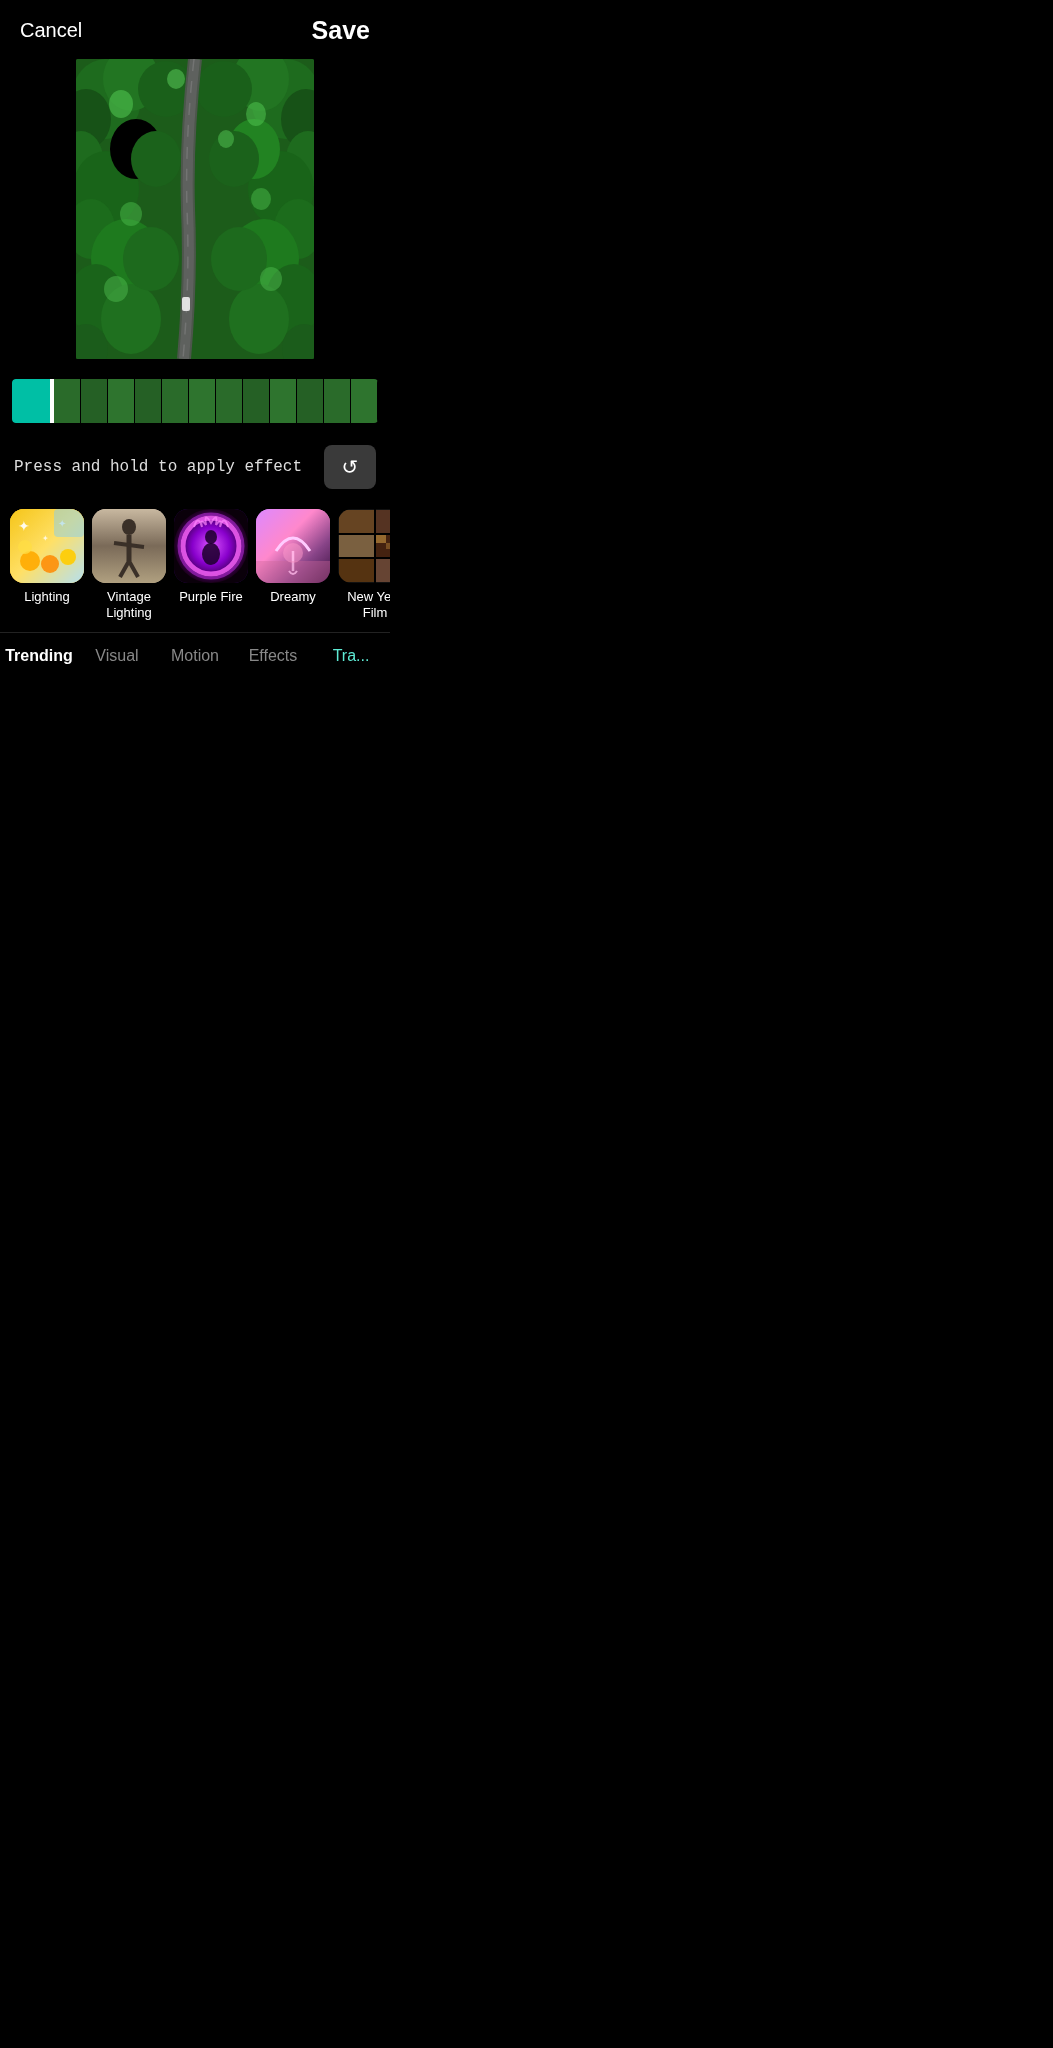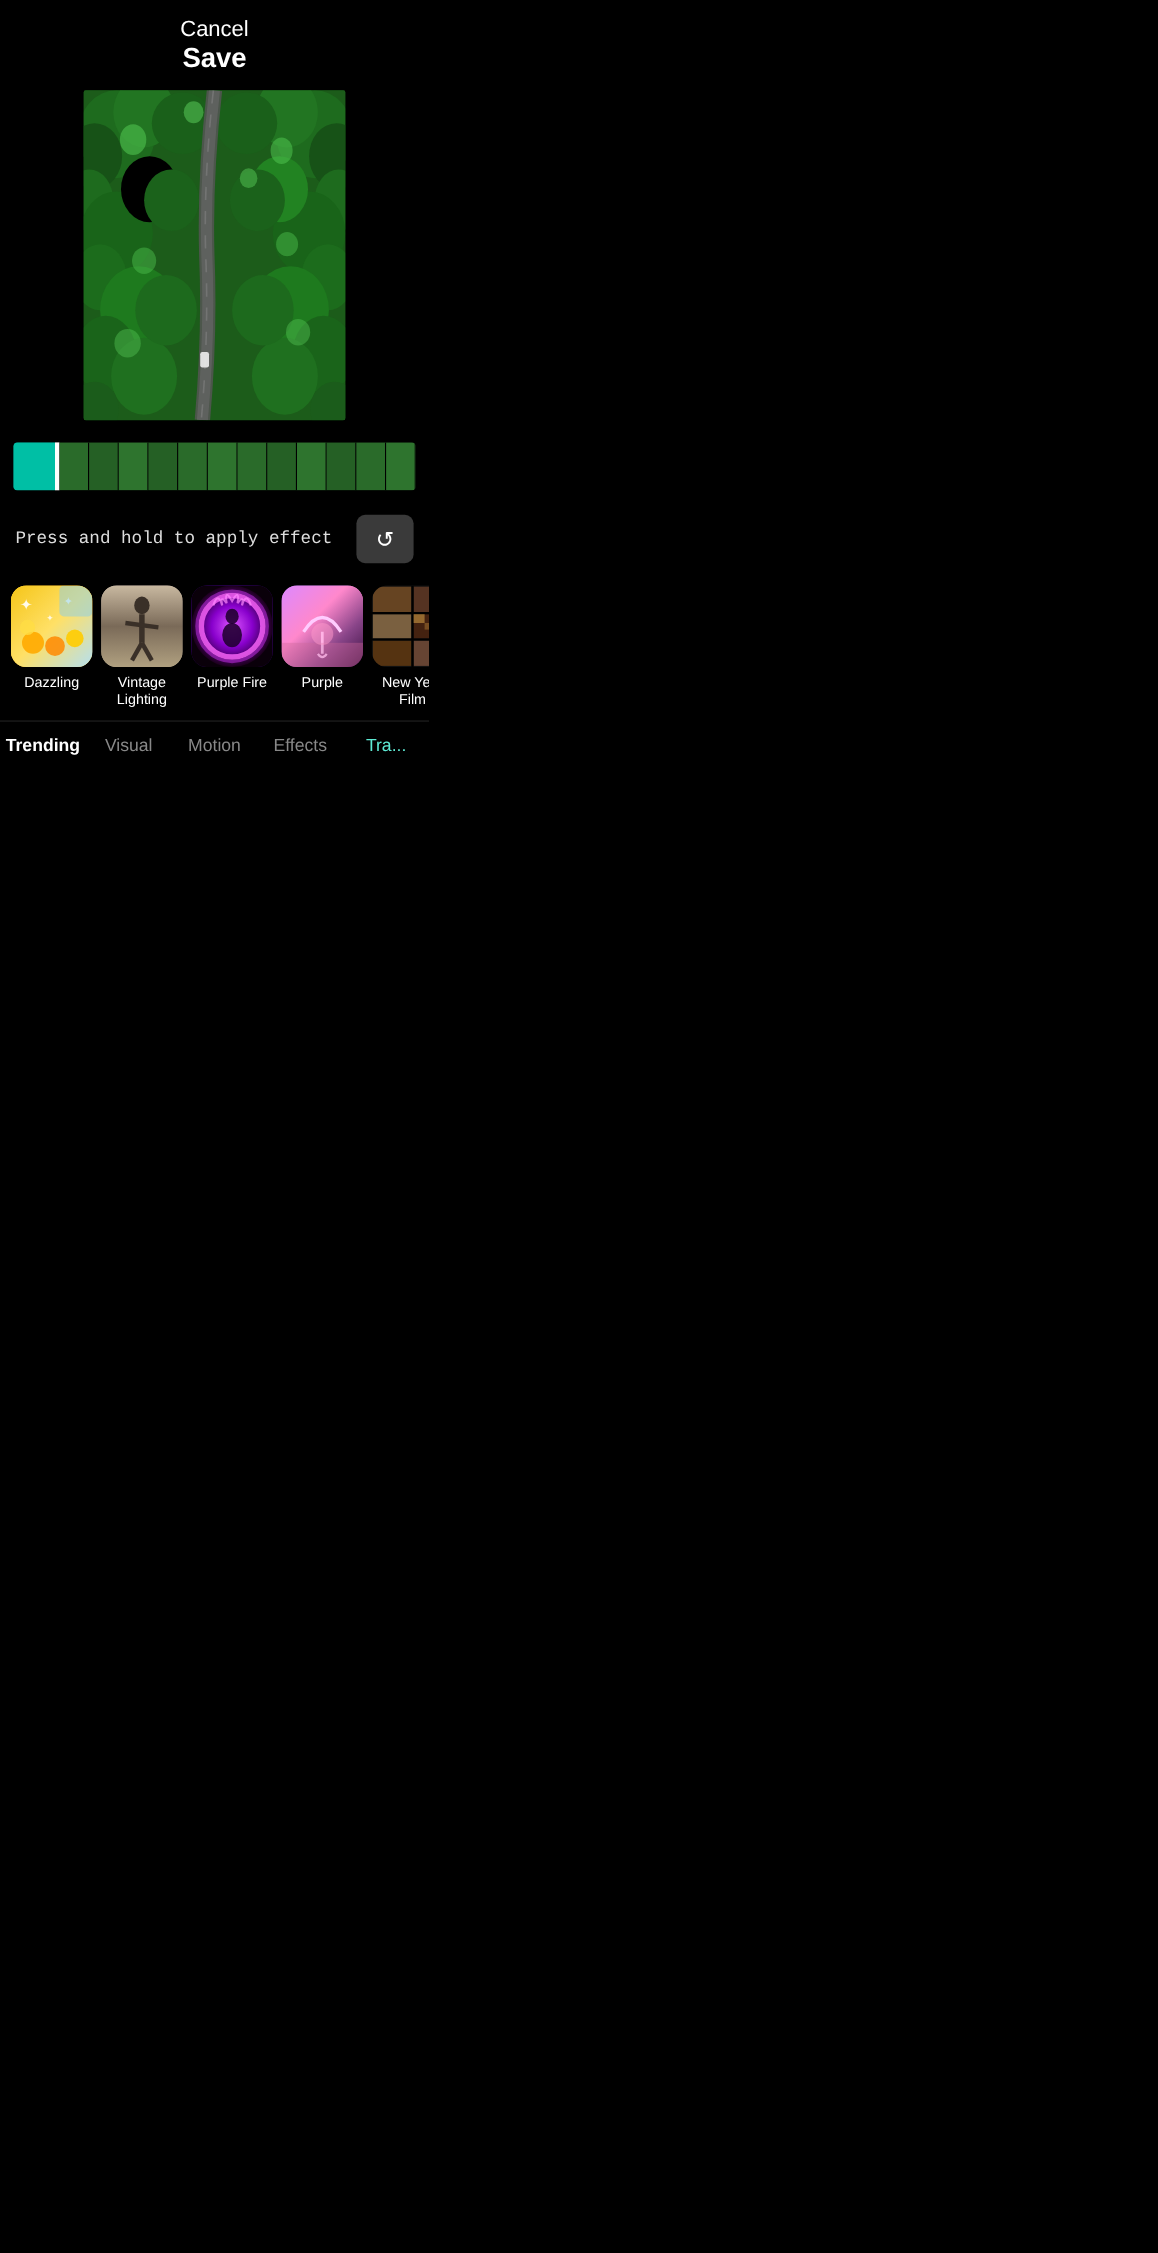--- a/index.html
+++ b/index.html
@@ -12,21 +12,20 @@
       overflow-x: hidden;
       position: relative;
     }
 
     
     .header {
       display: flex;
       justify-content: space-between;
       align-items: center;
       padding: 16px 20px 10px;
-      flex-direction: column;
     }
     .header-cancel {
       font-size: 20px;
       font-weight: 400;
       color: #fff;
       cursor: pointer;
     }
     .header-save {
       font-size: 25px;
       font-weight: 600;
@@ -310,21 +309,21 @@
         <circle cx="58" cy="48" r="8" fill="#ffcc00" opacity="0.9"></circle>
         <circle cx="15" cy="38" r="7" fill="#ffdd44" opacity="0.8"></circle>
 
         <text x="8" y="22" font-size="14" fill="#fff" opacity="0.9">✦</text>
         <text x="48" y="18" font-size="10" fill="#fff" opacity="0.85">✦</text>
         <text x="32" y="32" font-size="8" fill="#ffffffcc">✦</text>
 
         <rect x="44" y="0" width="30" height="28" rx="4" fill="#87ceeb" opacity="0.5"></rect>
       </svg>
     </div>
-    <span class="effect-label">Dazzling</span>
+    <span class="effect-label">Lighting</span>
   </div>
 
   <div class="effect-item">
     <div class="effect-thumb thumb-vintage">
       <svg viewBox="0 0 74 74" width="74" height="74" xmlns="http://www.w3.org/2000/svg">
         <defs>
           <linearGradient id="vint-grad" x1="0" y1="0" x2="0" y2="1">
             <stop offset="0%" stop-color="#c8b8a0"></stop>
             <stop offset="50%" stop-color="#7a6a58"></stop>
             <stop offset="100%" stop-color="#b0a080"></stop>
@@ -382,21 +381,21 @@
 
         <path d="M 20 42 Q 37 16 54 42" fill="none" stroke="#ffccff" stroke-width="3"></path>
         <line x1="37" y1="42" x2="37" y2="62" stroke="#ffccff" stroke-width="2.5"></line>
         <path d="M 33 62 Q 37 68 41 62" fill="none" stroke="#ffccff" stroke-width="2"></path>
 
         <rect x="0" y="52" width="74" height="22" fill="#cc6699" opacity="0.4"></rect>
 
         <circle cx="37" cy="44" r="10" fill="#ff99cc" opacity="0.5"></circle>
       </svg>
     </div>
-    <span class="effect-label">Purple</span>
+    <span class="effect-label">Dreamy</span>
   </div>
 
   <div class="effect-item">
     <div class="effect-thumb thumb-newyear">
       <svg viewBox="0 0 74 74" width="74" height="74" xmlns="http://www.w3.org/2000/svg">
         <rect width="74" height="74" fill="#111"></rect>
 
         <rect x="1" y="1" width="35" height="23" fill="#664422"></rect>
         <rect x="38" y="1" width="35" height="23" fill="#553322"></rect>
         <rect x="1" y="26" width="35" height="22" fill="#7a6040"></rect>

